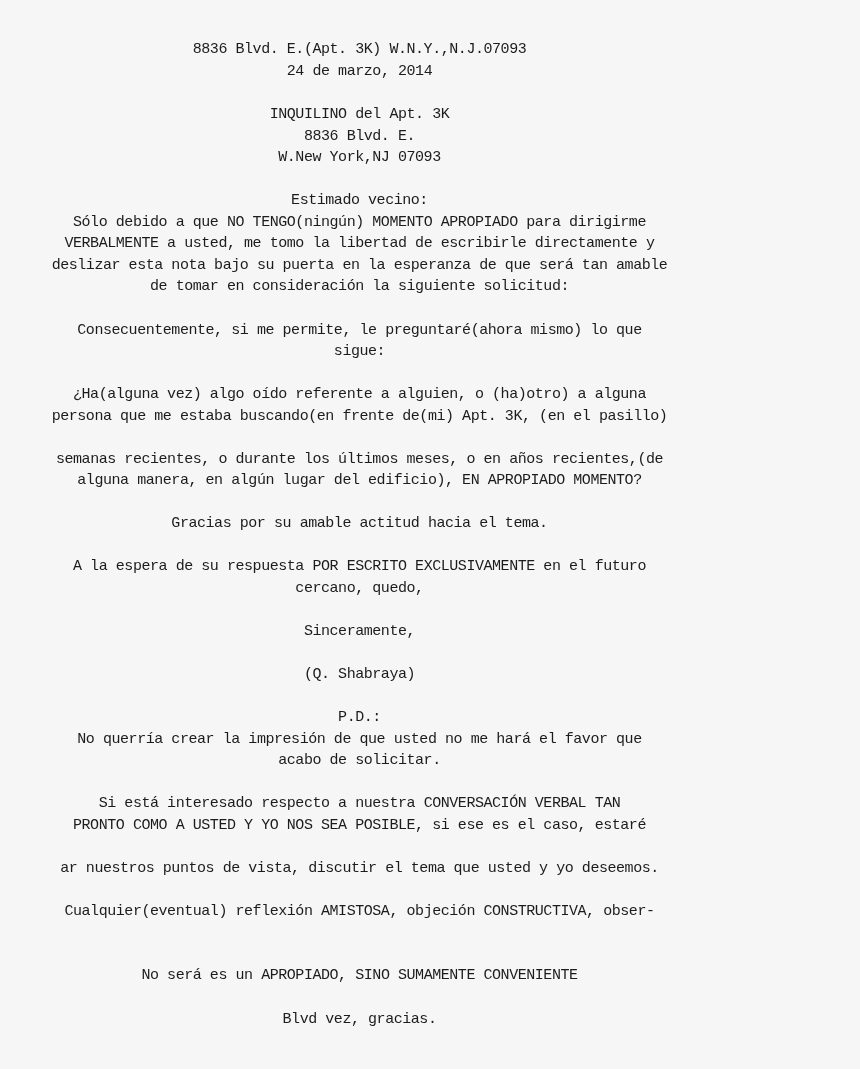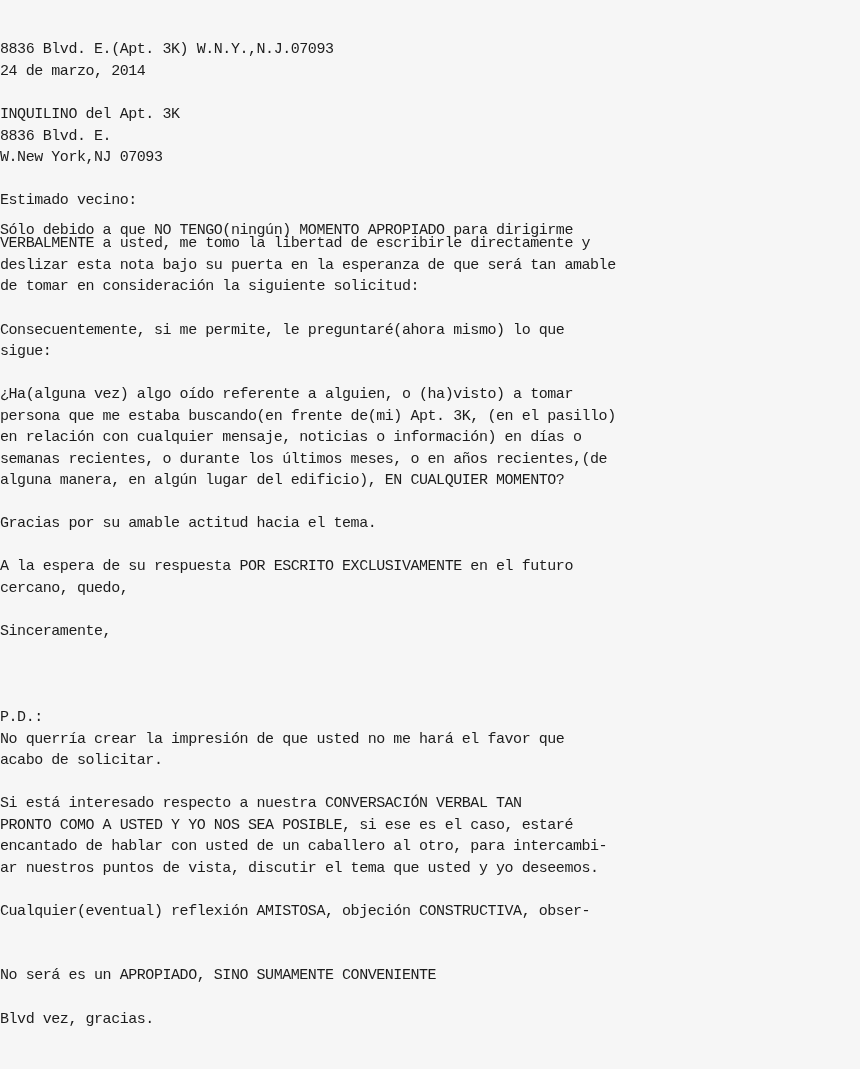--- a/index.html
+++ b/index.html
@@ -19,69 +19,68 @@
       position: absolute;
       left: 0;
       top: 0;
       width: 860px;
       height: 1069px;
     }
     .line {
       position: absolute;
       left: 0;
       width: 719px;
-      text-align: left;
+      text-align: center;
       font-size: 15px;
       line-height: 22px;
       white-space: nowrap;
       letter-spacing: -0.45px;
     }
   </style>
 </head>
 <body>
 
 <div class="letter">
 
   <div class="line" style="top:39px">8836 Blvd. E.(Apt. 3K) W.N.Y.,N.J.07093</div>
   <div class="line" style="top:61px">24 de marzo, 2014</div>
 
   <div class="line" style="top:104px">INQUILINO del Apt. 3K</div>
   <div class="line" style="top:126px">8836 Blvd. E.</div>
   <div class="line" style="top:147px">W.New York,NJ 07093</div>
 
   <div class="line" style="top:190px">Estimado vecino:</div>
 
-  <div class="line" style="top:220px">Sólo debido a que NO TENGO(ningún) MOMENTO APROPIADO para dirigirme</div>
+  <div class="line" style="top:212px">Sólo debido a que NO TENGO(ningún) MOMENTO APROPIADO para dirigirme</div>
   <div class="line" style="top:233px">VERBALMENTE a usted, me tomo la libertad de escribirle directamente y</div>
   <div class="line" style="top:255px">deslizar esta nota bajo su puerta en la esperanza de que será tan amable</div>
   <div class="line" style="top:276px">de tomar en consideración la siguiente solicitud:</div>
 
   <div class="line" style="top:320px">Consecuentemente, si me permite, le preguntaré(ahora mismo) lo que</div>
   <div class="line" style="top:341px">sigue:</div>
 
-  <div class="line" style="top:384px">¿Ha(alguna vez) algo oído referente a alguien, o (ha)visto) a tomar</div>
+  <div class="line" style="top:384px">¿Ha(alguna vez) algo oído referente a alguien, o (ha)otro) a alguna</div>
   <div class="line" style="top:406px">persona que me estaba buscando(en frente de(mi) Apt. 3K, (en el pasillo)</div>
-  <div class="line" style="top:427px">en relación con cualquier mensaje, noticias o información) en días o</div>
   <div class="line" style="top:449px">semanas recientes, o durante los últimos meses, o en años recientes,(de</div>
-  <div class="line" style="top:470px">alguna manera, en algún lugar del edificio), EN CUALQUIER MOMENTO?</div>
+  <div class="line" style="top:470px">alguna manera, en algún lugar del edificio), EN APROPIADO MOMENTO?</div>
 
   <div class="line" style="top:513px">Gracias por su amable actitud hacia el tema.</div>
 
   <div class="line" style="top:556px">A la espera de su respuesta POR ESCRITO EXCLUSIVAMENTE en el futuro</div>
   <div class="line" style="top:578px">cercano, quedo,</div>
 
   <div class="line" style="top:621px">Sinceramente,</div>
+  <div class="line" style="top:664px">(Q. Shabraya)</div>
 
   <div class="line" style="top:707px">P.D.:</div>
   <div class="line" style="top:729px">No querría crear la impresión de que usted no me hará el favor que</div>
   <div class="line" style="top:750px">acabo de solicitar.</div>
 
   <div class="line" style="top:815px">PRONTO COMO A USTED Y YO NOS SEA POSIBLE, si ese es el caso, estaré</div>
   <div class="line" style="top:793px">Si está interesado respecto a nuestra CONVERSACIÓN VERBAL TAN</div>
-  <div class="line" style="top:836px">encantado de hablar con usted de un caballero al otro, para intercambi-</div>
   <div class="line" style="top:858px">ar nuestros puntos de vista, discutir el tema que usted y yo deseemos.</div>
 
   <div class="line" style="top:901px">Cualquier(eventual) reflexión AMISTOSA, objeción CONSTRUCTIVA, obser-</div>
 
   <div class="line" style="top:965px">No será es un APROPIADO, SINO SUMAMENTE CONVENIENTE</div>
 
   <div class="line" style="top:1009px">Blvd vez, gracias.</div>
 </div>
 
 </body></html>

